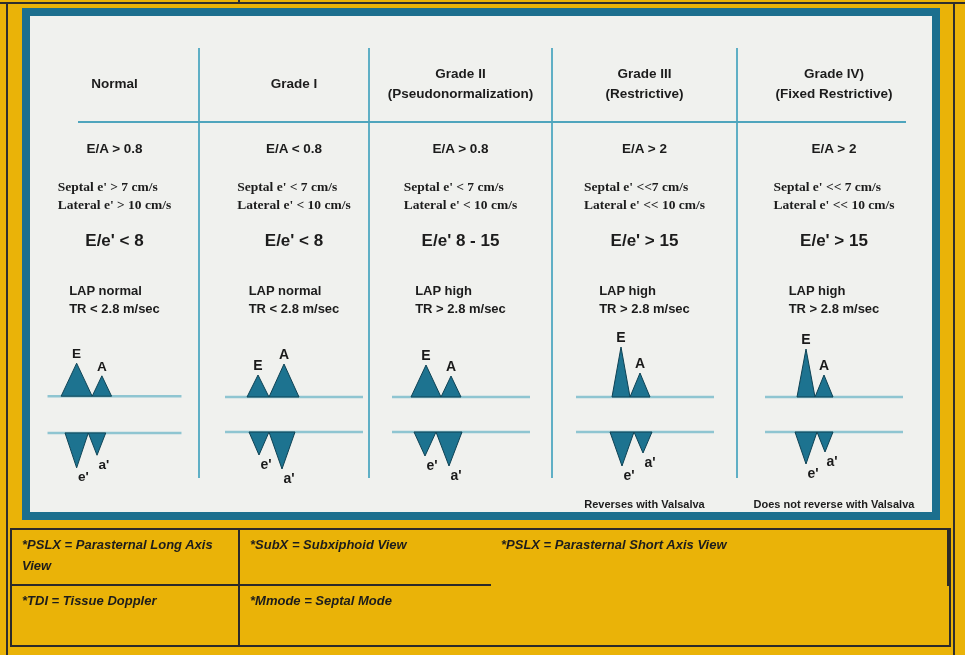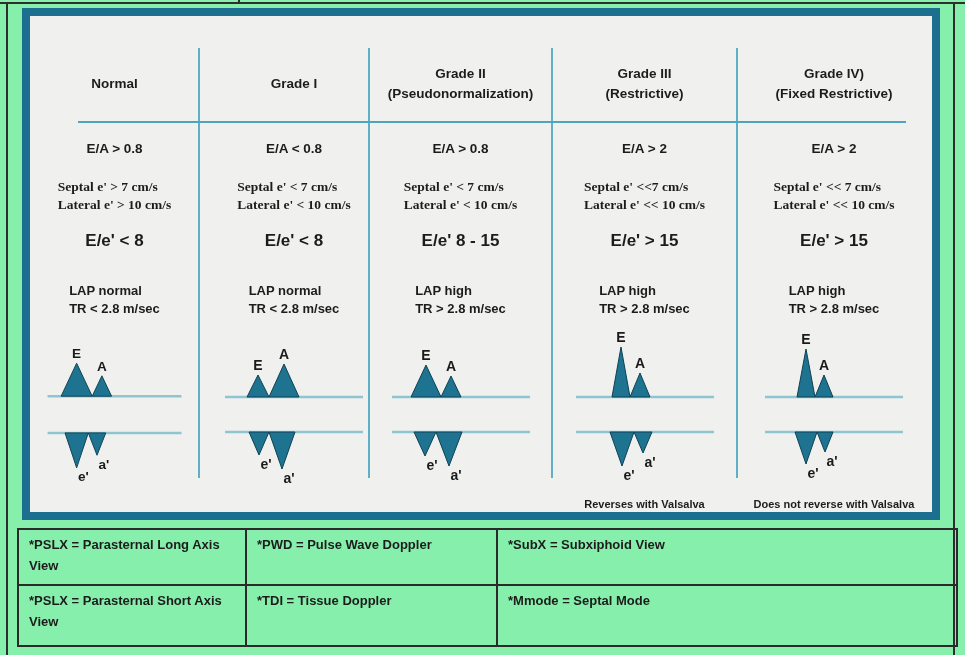--- a/index.html
+++ b/index.html
@@ -1,19 +1,19 @@
 <!DOCTYPE html>
 <html><head>
 <meta charset="utf-8">
 <style>
   html,body{margin:0;padding:0;}
   body{background:#d8d8d6;}
   .page{
     position:relative;width:965px;height:655px;overflow:hidden;
-    background:#86efac;
+    background:#eab308;
     font-family:"Liberation Sans","DejaVu Sans",sans-serif;
     color:#1c1c1c;
   }
   
   .frame-line{position:absolute;background:#2e2e2e;}
   .top-line{left:0;top:2px;width:965px;height:2px;}
   .top-tick{left:238px;top:0;width:2px;height:3px;}
   .left-line{left:6px;top:2px;width:2px;height:653px;}
   .right-line{left:953px;top:2px;width:2px;height:653px;}
 
@@ -36,23 +36,23 @@
   .row-lap{top:266px;font-size:13px;font-weight:bold;line-height:18px;}
   .block-left{display:inline-block;text-align:left;}
   .wave-upper{top:315px;height:78px;}
   .wave-lower{top:412px;height:70px;}
   .wave{display:flex;justify-content:center;}
   .row-note{top:482px;font-size:11px;font-weight:bold;line-height:13px;}
   .wave-label{font-family:"Liberation Sans","DejaVu Sans",sans-serif;font-weight:bold;font-size:14px;fill:#1a1a1a;}
 
   
   .legend{
-    position:absolute;left:17px;top:528px;width:941px;height:119px;
+    position:absolute;left:10px;top:528px;width:941px;height:119px;
     border:2px solid #2a2a2a;box-sizing:border-box;
-    display:grid;grid-template-columns:228px 251px auto;grid-template-rows:56px auto;
+    display:grid;grid-template-columns:228px 251px auto;grid-template-rows:56px auto;font-style:italic;
   }
   .legend-cell{
     border-right:2px solid #2a2a2a;border-bottom:2px solid #2a2a2a;
     padding:4px 10px 0 10px;font-size:13px;font-weight:bold;line-height:21px;
   }
   .legend-cell.last-col{border-right:none;}
   .legend-cell.last-row{border-bottom:none;}
 </style>
 </head>
 <body>
@@ -216,20 +216,19 @@
           <text x="64" y="50" text-anchor="middle" class="wave-label">e'</text>
           <polygon points="68,4 76,24 84,4" fill="#1d7390" stroke="#0e4254" stroke-width="1"></polygon>
           <text x="83" y="38" text-anchor="middle" class="wave-label">a'</text>
         </svg>
       </div>
     <div class="row-note">Does not reverse with Valsalva</div>
   </div>
 
   <div class="legend">
     <div class="legend-cell">*PSLX = Parasternal Long Axis View</div>
-    <div class="legend-cell">*PWD = Pulse Wave Doppler</div>
     <div class="legend-cell last-col">*SubX = Subxiphoid View</div>
     <div class="legend-cell last-row">*PSLX = Parasternal Short Axis View</div>
     <div class="legend-cell last-row">*TDI = Tissue Doppler</div>
     <div class="legend-cell last-col last-row">*Mmode = Septal Mode</div>
   </div>
 
 </div>
 
 </body></html>

